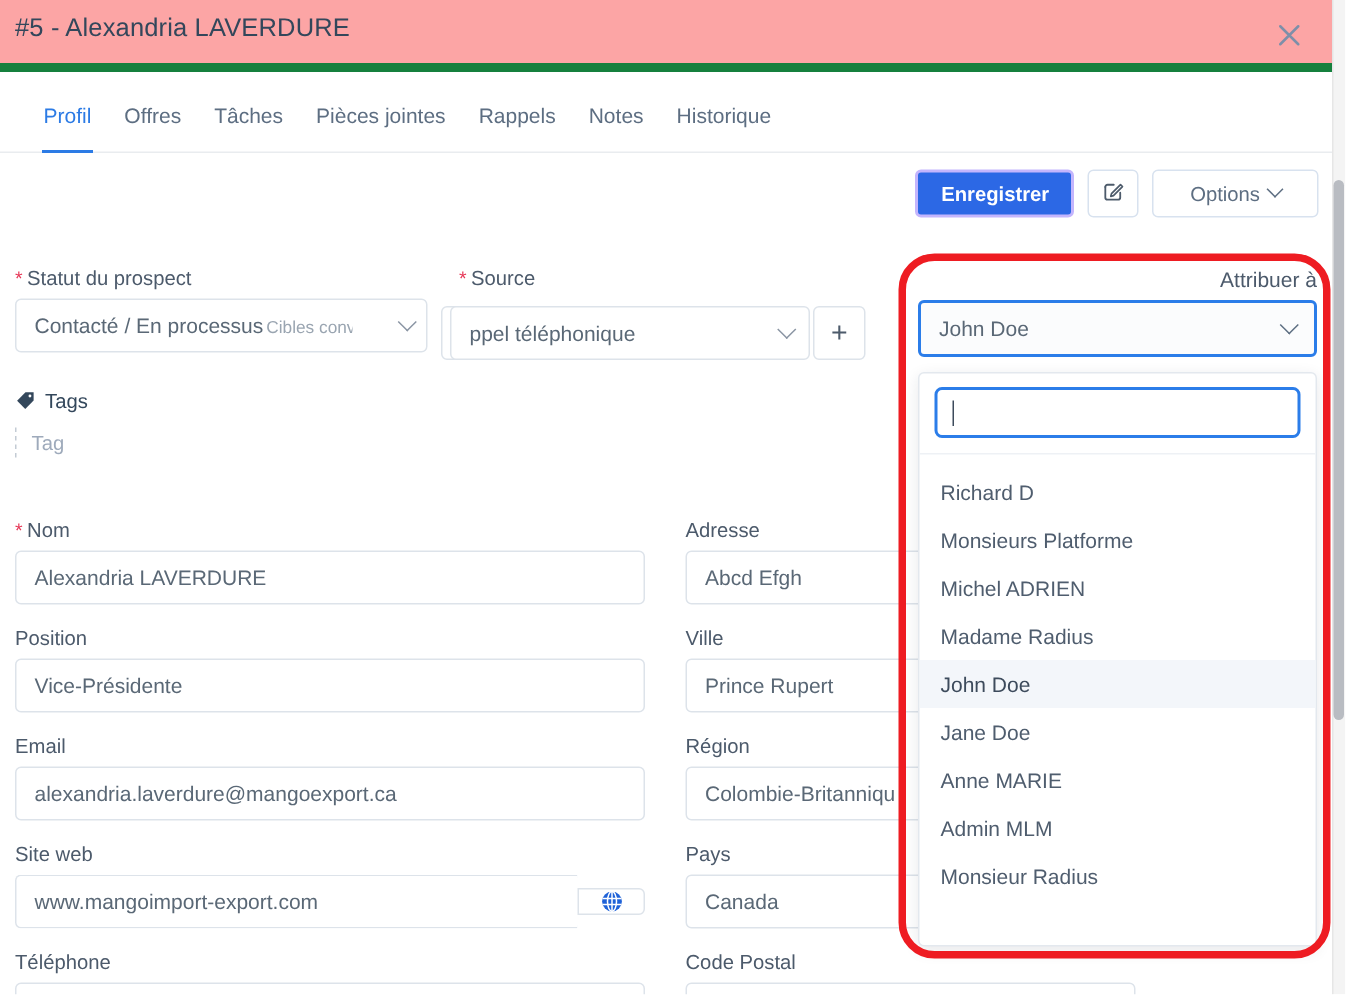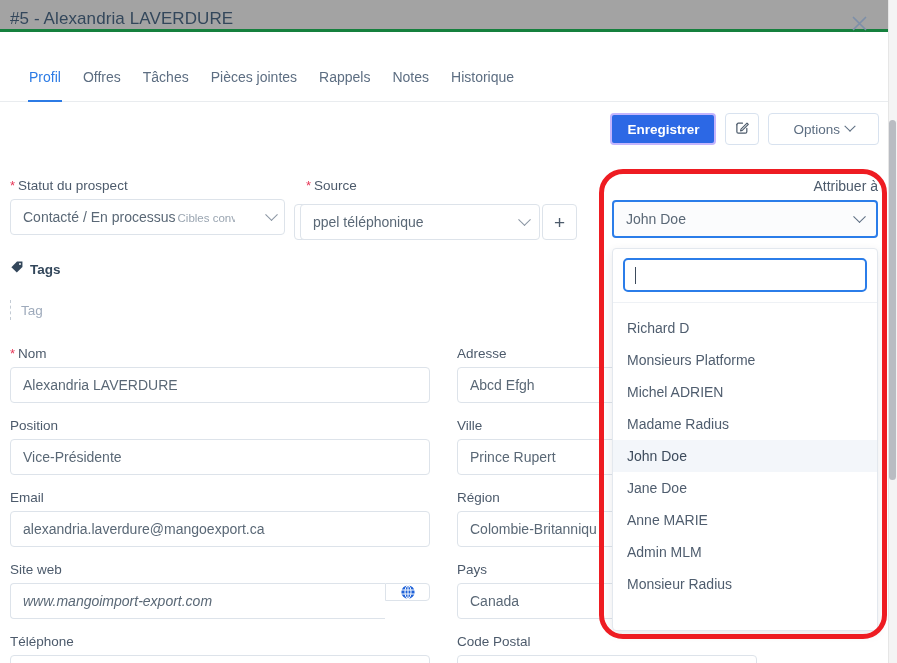--- a/index.html
+++ b/index.html
@@ -13,23 +13,23 @@
   #root {
     position: relative;
     width: 897px; height: 663px;
     background: #ffffff;
     overflow: hidden;
   }
 
   
   .modal-header {
     position: absolute; left: 0; top: 0;
-    width: 889px; height: 32px;
-    background: #a3a3a3;
-    border-bottom: 3px solid #15803d;
+    width: 889px; height: 48px;
+    background: #fca5a5;
+    border-bottom: 6px solid #15803d;
   }
   .modal-title {
     position: absolute; left: 10px; top: 9px;
     font-size: 17px; color: #33475b; letter-spacing: .1px;
   }
   .close-btn {
     position: absolute; right: 16px; top: 9px;
     width: 28px; height: 28px;
     display: flex; align-items: center; justify-content: center;
     cursor: pointer;
@@ -132,37 +132,37 @@
   .status-plus { position: absolute; left: 294px; top: 44px; }
   .row-source-label { position: absolute; left: 306px; top: 18px; }
   .source-select {
     position: absolute; left: 300px; top: 44px; width: 240px;
   }
   .source-plus { position: absolute; left: 542px; top: 44px; }
 
   
   .tags-block { position: absolute; left: 10px; top: 100px; width: 560px; }
   .tags-header {
-    display: flex; align-items: flex-end; gap: 6px;
-    font-size: 13.5px; color: #33475b; margin-bottom: 23px; font-weight: bold;
+    display: flex; align-items: flex-start; gap: 6px;
+    font-size: 13.5px; color: #33475b; margin-bottom: 8px;
   }
   .tag-input {
     border-left: 1px dashed #c3cbd4;
     padding-left: 10px;
     font-size: 13.5px; color: #9eaabb;
     height: 20px; display: flex; align-items: center;
   }
 
   
   .col-left { position: absolute; left: 10px; top: 186px; width: 420px; }
   .col-right { position: absolute; left: 457px; top: 186px; width: 300px; }
   .fgroup { margin-bottom: 15px; }
   .fgroup:last-child { margin-bottom: 0; }
 
-  .input-with-addon { display: flex; align-items: flex-start; font-style: italic; }
+  .input-with-addon { display: flex; align-items: center; }
   .input-with-addon .ctl {
     border-top-right-radius: 0; border-bottom-right-radius: 0;
     border-right: none;
   }
   .addon {
     width: 45px; flex: none;
     border: 1px solid #dde3ea; border-left: 1px solid #dde3ea;
     border-top-right-radius: 4px; border-bottom-right-radius: 4px;
     background: #fff;
     display: flex; align-items: center; justify-content: center;

